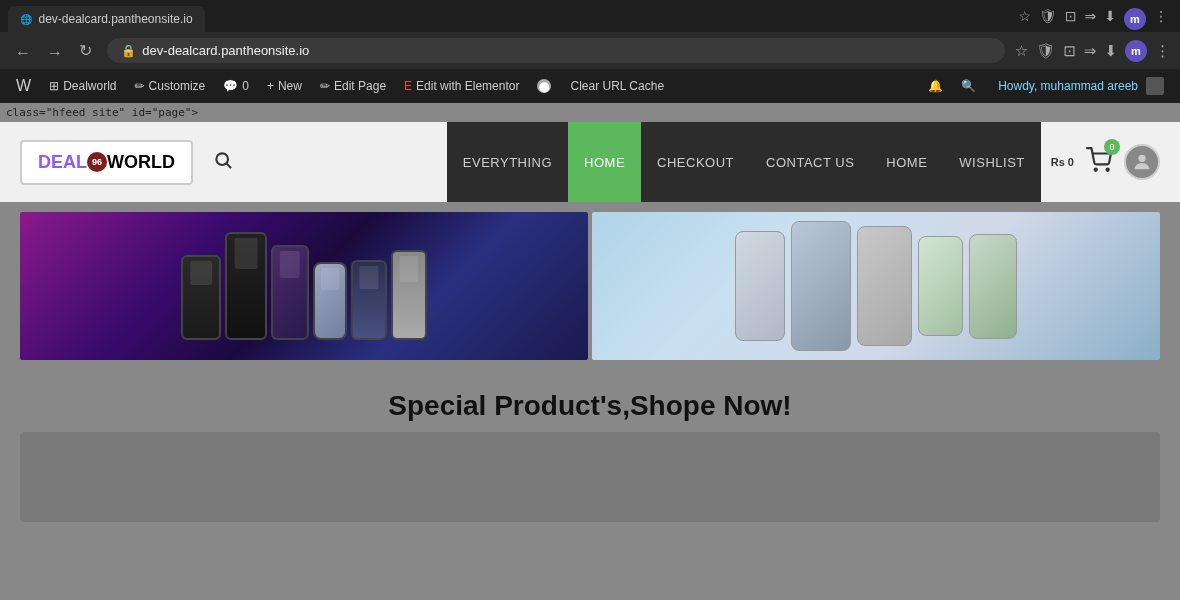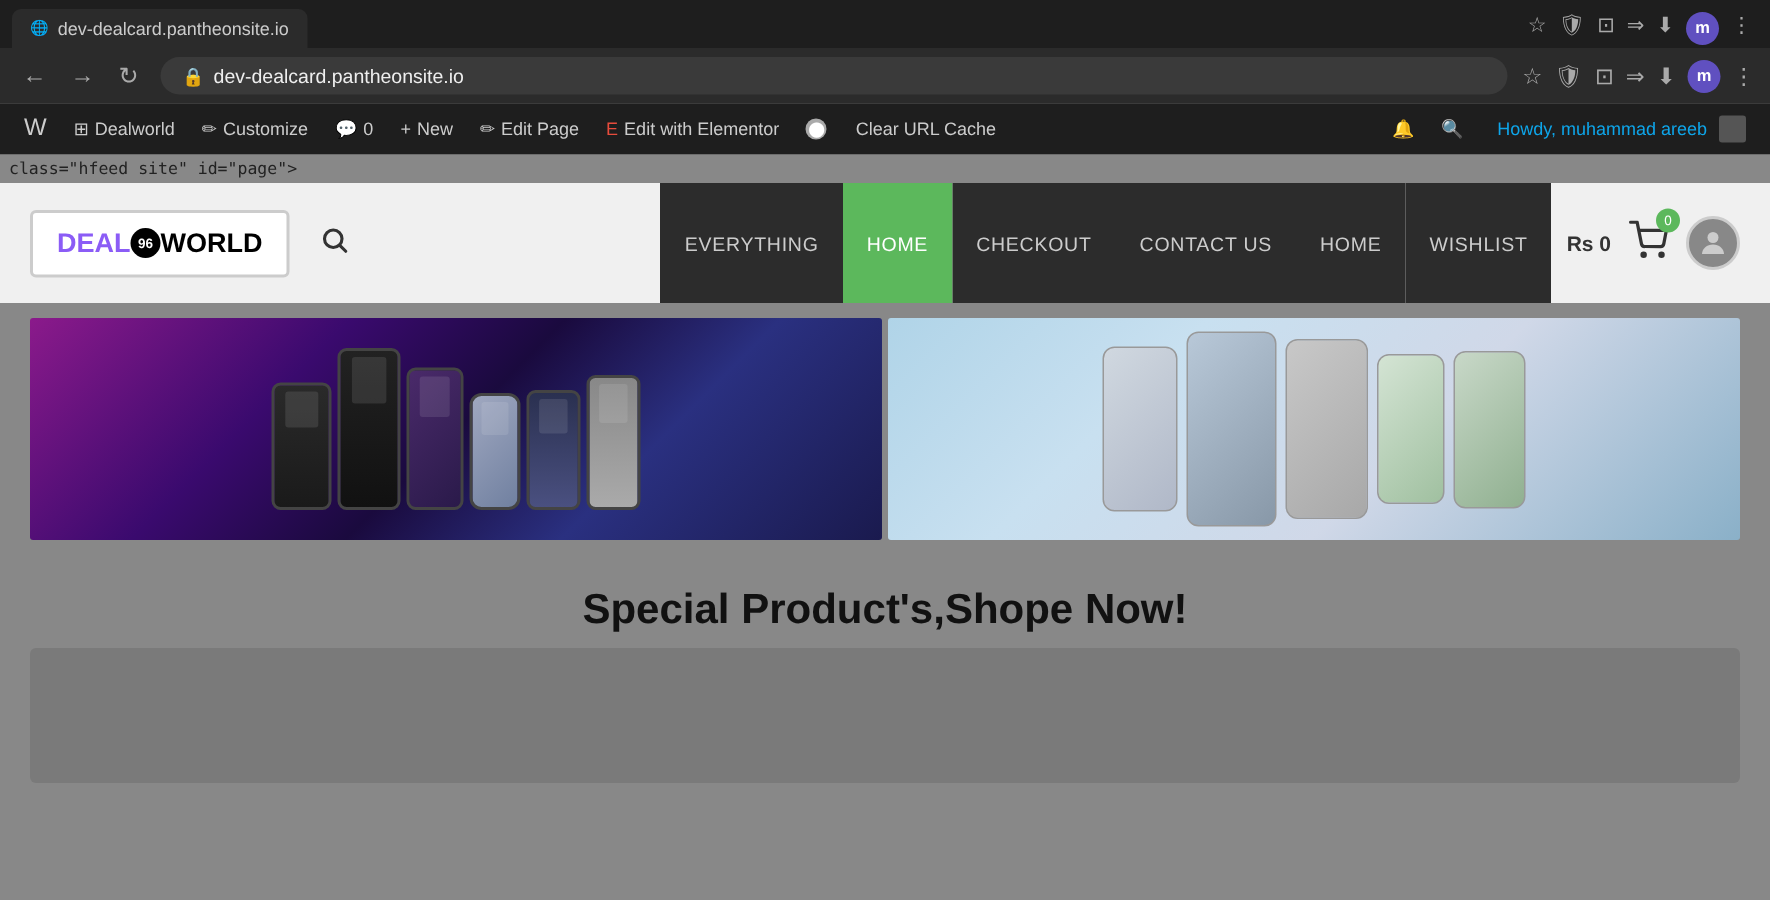--- a/index.html
+++ b/index.html
@@ -17,41 +17,41 @@
     .address-icon { color: #aaa; font-size: 12px; }
     .nav-actions { display: flex; gap: 8px; align-items: center; color: #aaa; font-size: 15px; }
     .nav-actions span { cursor: pointer; }
     .user-avatar { width: 22px; height: 22px; border-radius: 50%; background: #6050c0; display: flex; align-items: center; justify-content: center; color: #fff; font-size: 11px; font-weight: bold; }
 
     
     .wp-admin-bar { background: #1e1e1e; display: flex; align-items: center; padding: 0 8px; height: 34px; gap: 2px; color: #ccc; font-size: 12px; }
     .wp-admin-item { display: flex; align-items: center; gap: 4px; padding: 0 8px; height: 100%; cursor: pointer; white-space: nowrap; }
     .wp-admin-bar .spacer { flex: 1; }
     .notify-icon { position: relative; }
-    .howdy { margin-left: 4px; color: #0ea5e9; font-size: 12px; }
+    .howdy { margin-left: 4px; color: #7dd3fc; font-size: 12px; }
     .howdy-avatar { width: 18px; height: 18px; border-radius: 2px; background: #555; display: inline-block; margin-left: 4px; vertical-align: middle; }
 
     
     .source-bar { background: #888; padding: 3px 6px; font-family: monospace; font-size: 11px; color: #222; }
 
     
     .page { background: #888; width: 100%; }
 
     
     .site-header { background: #f0f0f0; display: flex; align-items: center; padding: 0 20px; height: 80px; }
     .logo { background: #fff; border: 2px solid #ccc; border-radius: 4px; padding: 10px 16px; display: flex; align-items: center; gap: 0; font-size: 18px; font-weight: bold; color: #000; }
     .logo .deal { color: #8b5cf6; }
-    .logo .icon-circle { width: 20px; height: 20px; border-radius: 50%; background: #000000; display: flex; align-items: center; justify-content: center; color: #fff; font-size: 9px; font-weight: bold; }
+    .logo .icon-circle { width: 20px; height: 20px; border-radius: 50%; background: #7f1d1d; display: flex; align-items: center; justify-content: center; color: #fff; font-size: 9px; font-weight: bold; }
     .logo .world { color: #000; }
     .search-icon-wrap { margin-left: 20px; color: #333; cursor: pointer; font-size: 18px; }
     .nav-menu { display: flex; margin-left: auto; height: 80px; }
     .nav-item { display: flex; align-items: center; padding: 0 16px; color: #ccc; font-size: 13px; font-weight: 400; letter-spacing: 0.5px; cursor: pointer; background: #2c2c2c; white-space: nowrap; }
     .nav-item.active { background: #5cb85c; color: #fff; }
     .header-actions { display: flex; align-items: center; gap: 12px; margin-left: 10px; }
-    .price-text { color: #333; font-size: 14px; font-weight: 600; white-space: nowrap; }
+    .price-text { color: #333; font-size: 11px; font-weight: 600; white-space: nowrap; }
     .cart-icon-wrap { position: relative; cursor: pointer; }
     .cart-badge { position: absolute; top: -8px; right: -8px; background: #5cb85c; color: #fff; font-size: 9px; border-radius: 50%; width: 16px; height: 16px; display: flex; align-items: center; justify-content: center; }
     .user-profile-icon { width: 36px; height: 36px; border-radius: 50%; border: 2px solid #ccc; background: #888; display: flex; align-items: center; justify-content: center; color: #fff; font-size: 18px; cursor: pointer; }
 
     
     .hero { display: flex; gap: 4px; padding: 10px 20px; }
     .hero-img { flex: 1; height: 148px; border-radius: 2px; overflow: hidden; }
     .hero-img-left { background: linear-gradient(135deg, #8b1a8b 0%, #3a0a6e 30%, #1a0a3e 50%, #2a3080 70%, #1a1a4e 100%); display: flex; align-items: center; justify-content: center; }
     .hero-img-right { background: linear-gradient(135deg, #b0d4e8 0%, #c8e0f0 30%, #d0d8e8 60%, #8ab0c8 100%); display: flex; align-items: center; justify-content: center; }
     .phone-group { display: flex; gap: 4px; align-items: flex-end; padding: 10px; }

